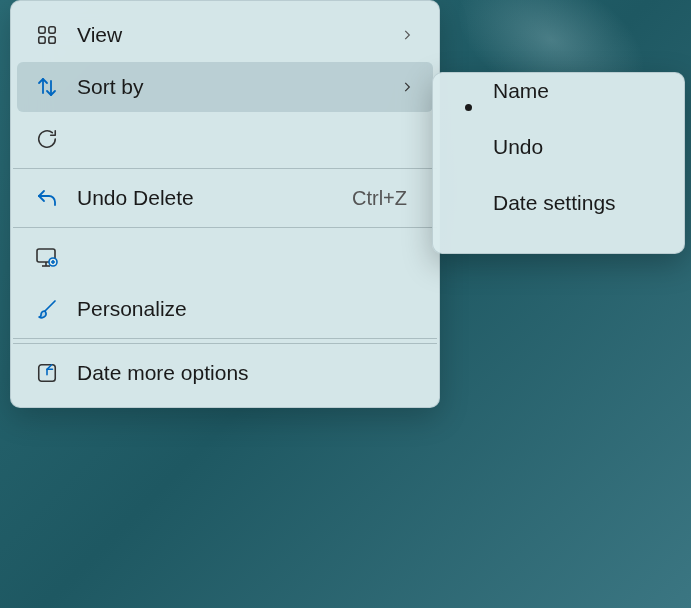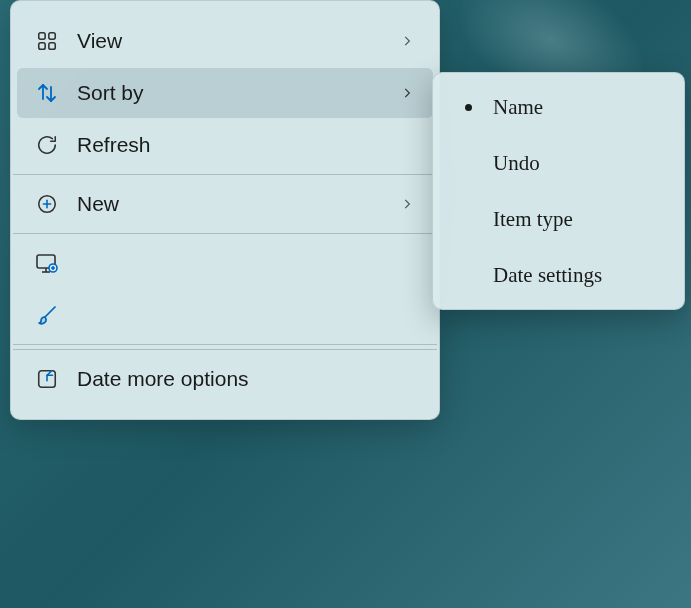--- a/index.html
+++ b/index.html
@@ -19,21 +19,21 @@
       transform: rotate(25deg);
     }
     .context-menu {
       position: absolute;
       top: 0; left: 10px;
       width: 430px;
       background: rgba(218, 234, 236, 0.97);
       border: 1px solid rgba(160, 180, 185, 0.5);
       border-radius: 10px;
       box-shadow: 0 10px 30px rgba(0,0,0,0.2);
-      padding: 13px 0;
+      padding: 7px 0;
       backdrop-filter: blur(20px);
     }
     .menu-item {
       display: flex;
       align-items: center;
       height: 50px;
       padding: 0 16px;
       cursor: default;
       margin: 2px 6px;
       border-radius: 6px;
@@ -70,26 +70,25 @@
       position: absolute;
       top: 72px; left: 432px;
       width: 253px;
       background: rgba(218, 234, 236, 0.97);
       border: 1px solid rgba(160, 180, 185, 0.5);
       border-radius: 10px;
       box-shadow: 0 10px 30px rgba(0,0,0,0.25);
       padding: 6px 0;
     }
     .sub-item {
-      display:flex; align-items:center;
+      display:flex; 
       height: 56px;
       padding: 0 18px;
       margin: 0 6px;
       border-radius: 6px;
-      font-family: Liberation Serif, serif;
     }
     .radio-slot {
       width: 22px;
       display:flex; align-items:center; justify-content:center;
       margin-right: 14px;
       flex-shrink:0;
     }
     .radio-dot {
       width: 7px; height: 7px;
       background: #1a1a1a;
@@ -142,41 +141,36 @@
     </span>
   </div>
 
   <div class="menu-item">
     <span class="icon-slot">
       <svg width="22" height="22" viewBox="0 0 24 24" fill="none" stroke="#333" stroke-width="1.7" stroke-linecap="round">
         <path d="M21 12a9 9 0 1 1-3.2-6.9"></path>
           <polyline points="21 3 21 8 16 8" stroke-linejoin="round"></polyline>
       </svg>
     </span>
-    <span class="menu-label">Refresh</span>
-  </div>
-
-  <div class="separator"></div>
-
-
-  <div class="menu-item">
-    <span class="icon-slot">
-      <svg width="22" height="22" viewBox="0 0 24 24" fill="none" stroke="#0067c0" stroke-width="1.7" stroke-linecap="round">
-        <circle cx="12" cy="12" r="9" stroke="#333"></circle>
-          <line x1="12" y1="8" x2="12" y2="16"></line>
-          <line x1="8" y1="12" x2="16" y2="12"></line>
-      </svg>
-    </span>
-    <span class="menu-label">New</span>
-    <span class="chevron-slot">
-      <svg width="14" height="14" viewBox="0 0 24 24" fill="none" stroke="#555" stroke-width="2">
-          <polyline points="9 5 16 12 9 19"></polyline>
-        </svg>
-    </span>
-  </div>
+  </div>
+
+  <div class="separator"></div>
+
+  <div class="menu-item">
+    <span class="icon-slot">
+      <svg width="24" height="24" viewBox="0 0 24 24" fill="none" stroke="#0067c0" stroke-width="1.8" stroke-linecap="round" stroke-linejoin="round">
+        <path d="M4 10 L9 5"></path>
+          <path d="M4 10 L9 15"></path>
+        <path d="M4 10 H14 a6 6 0 0 1 6 6 v3"></path>
+      </svg>
+    </span>
+    <span class="menu-label">Undo Delete</span>
+    <span class="shortcut">Ctrl+Z</span>
+  </div>
+
 
   <div class="separator"></div>
 
   <div class="menu-item">
     <span class="icon-slot">
       <svg width="24" height="24" viewBox="0 0 24 24" fill="none" stroke="#333" stroke-width="1.6">
         <rect x="2" y="4" width="18" height="13" rx="2"></rect>
           <line x1="7" y1="21" x2="15" y2="21"></line>
           <line x1="11" y1="17" x2="11" y2="21"></line>
         <circle cx="18" cy="17" r="4" fill="#daeaec" stroke="#0067c0"></circle>
@@ -185,20 +179,21 @@
     </span>
   </div>
 
   <div class="menu-item">
     <span class="icon-slot">
       <svg width="24" height="24" viewBox="0 0 24 24" fill="none" stroke="#0067c0" stroke-width="1.7" stroke-linecap="round" stroke-linejoin="round">
         <path d="M20 4 L10 14"></path>
           <path d="M10 14 c-2 0 -4 1 -4 4 c0 1 -1 2 -2 2 c1 1 3 1 5 0 c2 -1 3 -3 1 -6 z" fill="#0067c0" fill-opacity="0.15"></path>
       </svg>
     </span>
+    <span class="menu-label">Personalize</span>
   </div>
 
   <div class="separator"></div>
 
 
   <div class="separator"></div>
 
   <div class="menu-item">
     <span class="icon-slot">
       <svg width="22" height="22" viewBox="0 0 24 24" fill="none" stroke="#333" stroke-width="1.7" stroke-linecap="round" stroke-linejoin="round">
@@ -218,19 +213,15 @@
         <span class="radio-dot"></span>
       </span>
     <span class="sub-label">Name</span>
   </div>
   <div class="sub-item">
     <span class="radio-slot"></span>
     <span class="sub-label">Undo</span>
   </div>
   <div class="sub-item">
     <span class="radio-slot"></span>
-    <span class="sub-label">Item type</span>
-  </div>
-  <div class="sub-item">
-    <span class="radio-slot"></span>
     <span class="sub-label">Date settings</span>
   </div>
 </div>
 
 </body></html>

